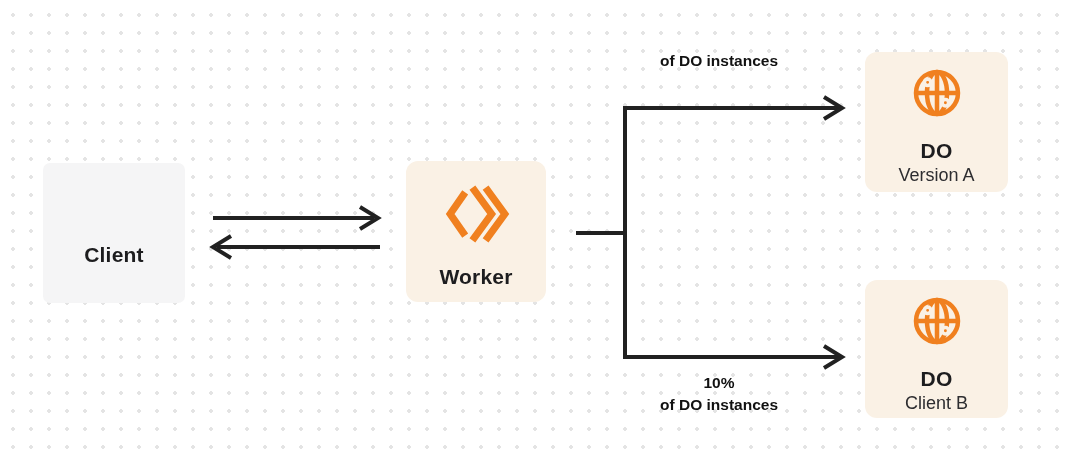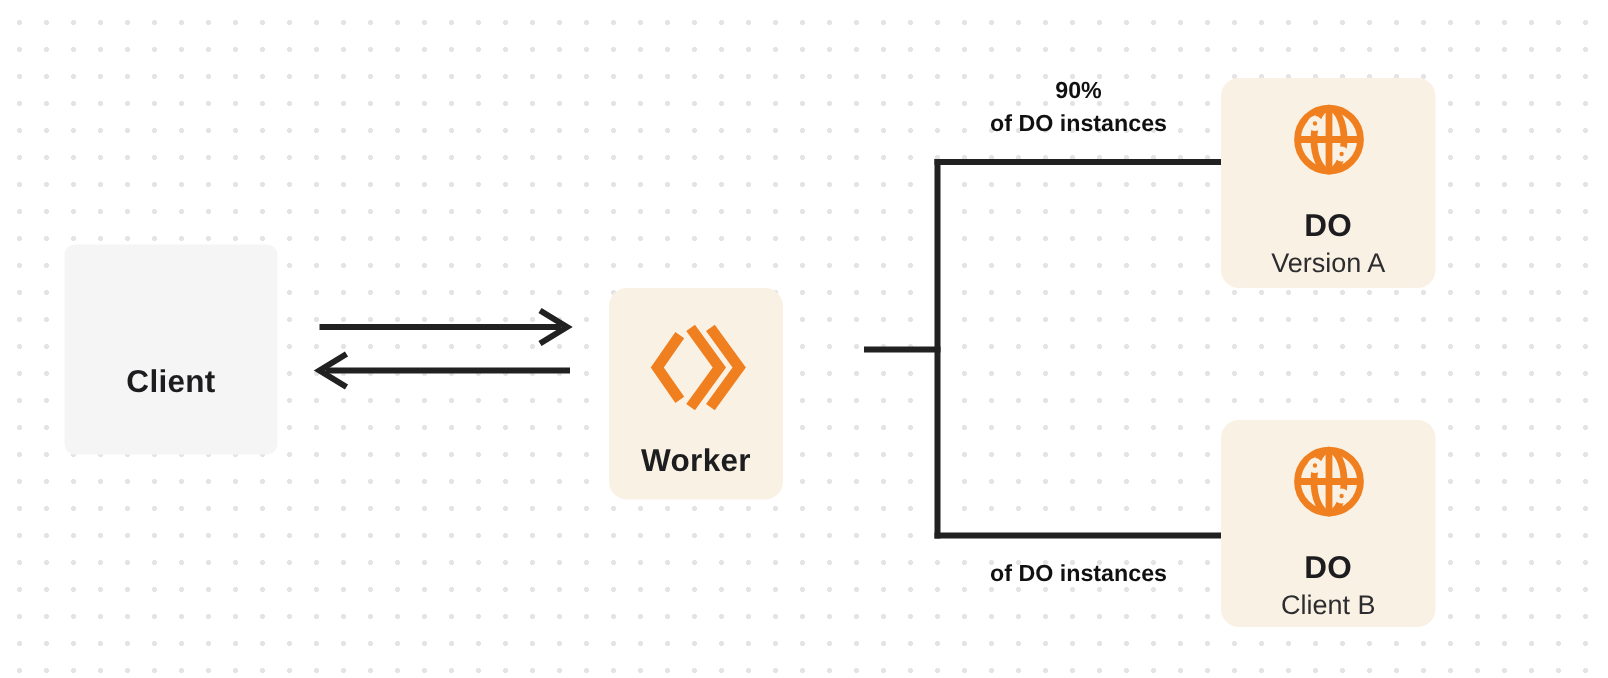--- a/index.html
+++ b/index.html
@@ -45,35 +45,34 @@
   }
   .client-box .node-label {
     font-size: 21px;
     font-weight: 700;
     letter-spacing: 0.2px;
     margin-top: 44px;
   }
   .worker-box {
     left: 406px;
     top: 161px;
-    width: 116px;
+    width: 140px;
     height: 141px;
     background: #faf1e5;
     border-radius: 12px;
     padding-top: 23px;
-    margin-top: 31px;
   }
   .worker-box .node-label {
     font-size: 21px;
     font-weight: 700;
     margin-top: 21px;
     letter-spacing: 0.2px;
   }
   .do-box {
-    left: 814px;
+    left: 865px;
     width: 143px;
     background: #faf1e5;
     border-radius: 12px;
     padding-top: 10px;
   }
   .do-a { top: 52px;  height: 140px; }
   .do-b { top: 280px; height: 138px; }
   .do-title {
     font-size: 21px;
     font-weight: 700;
@@ -156,25 +155,25 @@
   <div class="node worker-box">
     <svg width="68" height="60" viewBox="-6 -6 112 100" fill="none" stroke="#F0801F" stroke-width="12" stroke-linecap="butt" stroke-linejoin="miter">
       <path d="M32 8 L7 44 L32 80"></path>
       <path d="M44 0 L76 44 L44 88"></path>
       <path d="M66 0 L98 44 L66 88"></path>
     </svg>
     <span class="node-label">Worker</span>
   </div>
 
   <div class="edge-label label-a">
-    <div>90%</div>
     <div>of DO instances</div>
   </div>
 
   <div class="edge-label label-b">
+    <div>10%</div>
     <div>of DO instances</div>
   </div>
 
   <div class="node do-box do-a">
     <svg width="62" height="62" viewBox="0 0 96 96">
       <use href="#globe-glyph"></use>
     </svg>
     <div class="do-title">DO</div>
     <div class="do-sub">Version A</div>
   </div>

